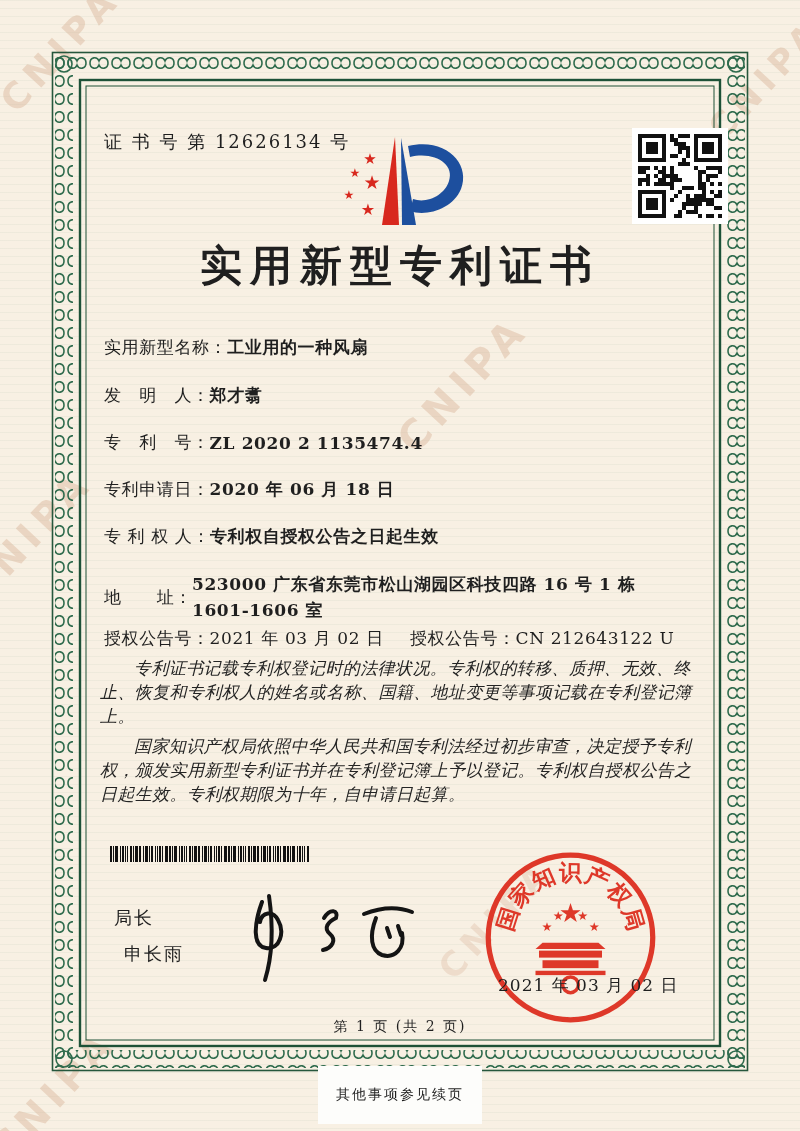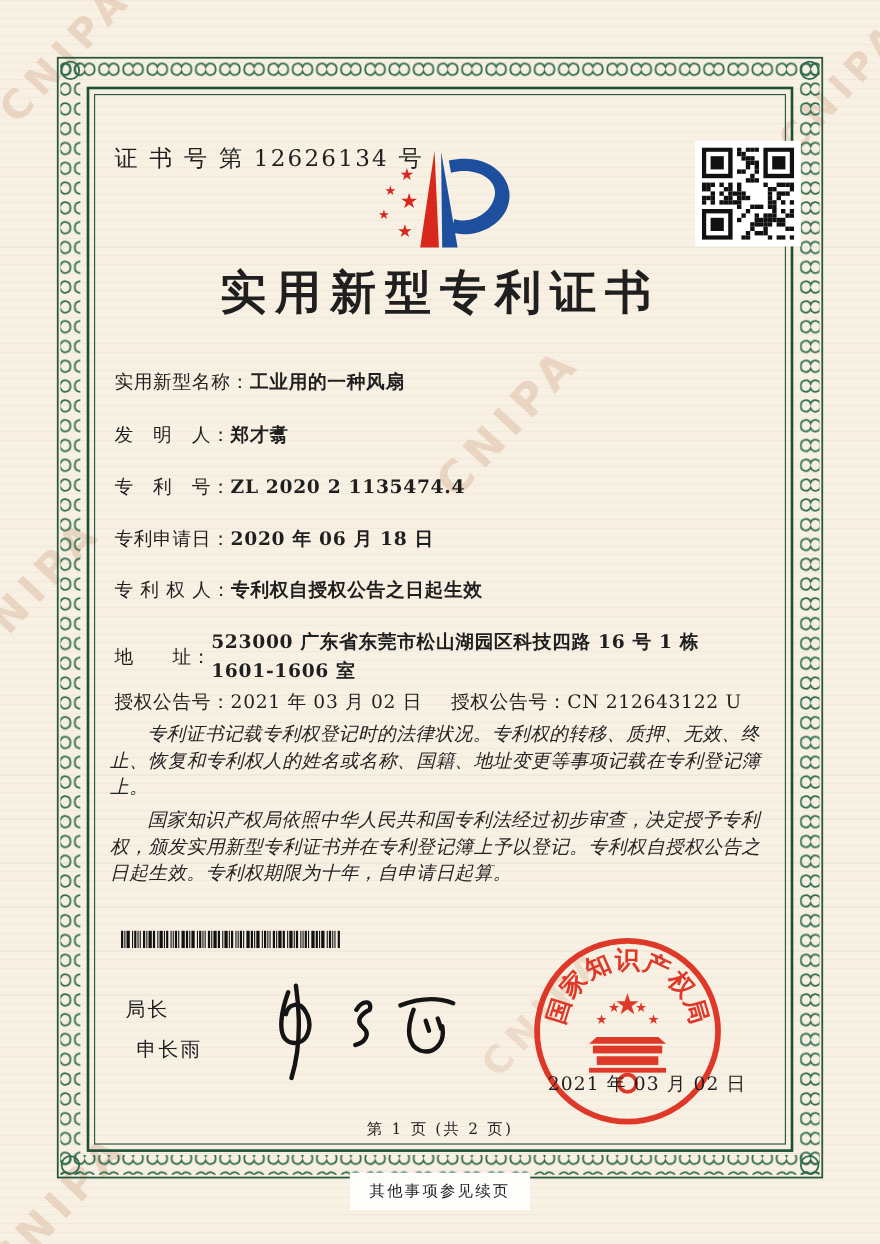--- a/index.html
+++ b/index.html
@@ -16,21 +16,21 @@
     font-weight:bold; color:rgba(214,176,148,0.42); letter-spacing:7px;
     transform:rotate(-47deg); transform-origin:left top; pointer-events:none; z-index:1;
   }
   .wm.w1{left:-8px; top:92px; font-size:36px;}
   .wm.w2{left:700px; top:120px; font-size:34px;}
   .wm.w3{left:388px; top:430px; font-size:40px;}
   .wm.w4{left:-42px; top:580px; font-size:38px;}
   .wm.w5{left:430px; top:960px; font-size:34px; color:rgba(214,176,148,0.30);}
   .wm.w6{left:-18px; top:1140px; font-size:38px;}
   .frame{position:absolute; left:0; top:0; z-index:2;}
-  .cert-no{position:absolute; left:104px; top:130px; font-size:21px; letter-spacing:2px; z-index:3;}
+  .cert-no{position:absolute; left:104px; top:130px; font-size:18px; letter-spacing:2px; z-index:3;}
   .qr-wrap{position:absolute; left:632px; top:128px; width:96px; height:96px; background:#fff; z-index:3;}
   .qr-wrap svg{position:absolute; left:6px; top:6px;}
   .logo{position:absolute; left:328px; top:124px; z-index:3;}
   .title{
     position:absolute; left:0; right:0; top:238px; text-align:center;
     font-size:42px; font-weight:bold; letter-spacing:8px; z-index:3;
   }
   .field{position:absolute; left:104px; font-size:17px; letter-spacing:0.6px; z-index:3; display:flex;align-items:center;}
   .field .lbl{white-space:pre;}
   .field .val{white-space:pre-wrap;font-weight:bold;}
@@ -45,21 +45,21 @@
   }
   .barcode{position:absolute; left:110px; top:846px; z-index:3;}
   .sig-title{position:absolute; left:114px; top:906px; font-family:"DejaVu Sans","Liberation Sans",sans-serif; font-size:18px; letter-spacing:2px; z-index:3;}
   .sig-name{position:absolute; left:124px; top:942px; font-family:"DejaVu Sans","Liberation Sans",sans-serif; font-size:18px; letter-spacing:2px; z-index:3;}
   .sig-script{position:absolute; left:232px; top:884px; z-index:3;}
   .seal{position:absolute; left:483px; top:850px; z-index:4; opacity:0.93;}
   .seal-date{position:absolute; left:498px; top:974px; font-size:17px; letter-spacing:1px; z-index:5;}
   .page-num{position:absolute; left:0; right:0; top:1018px; text-align:center; font-size:14px; letter-spacing:2px; z-index:3;}
   .cont-note{
     position:absolute; left:50%; top:1066px; transform:translateX(-50%);
-    background:#fdfdfb; padding:8px 18px; font-size:14px; letter-spacing:2px; z-index:6;
+    background:#fdfdfb; padding:20px 18px; font-size:14px; letter-spacing:2px; z-index:6;
   }
 </style>
 </head>
 <body>
 
 <div class="page">
 
   <div class="wm w1">CNIPA</div>
   <div class="wm w2">CNIPA</div>
   <div class="wm w3">CNIPA</div>

